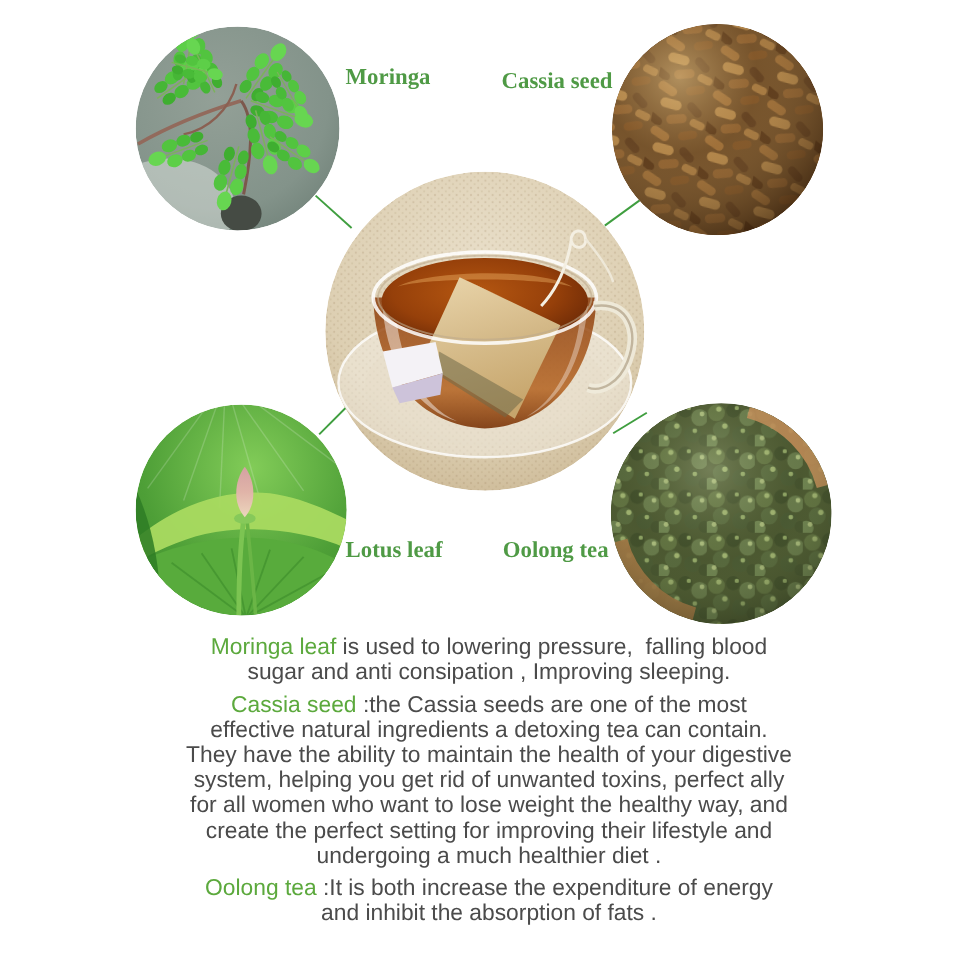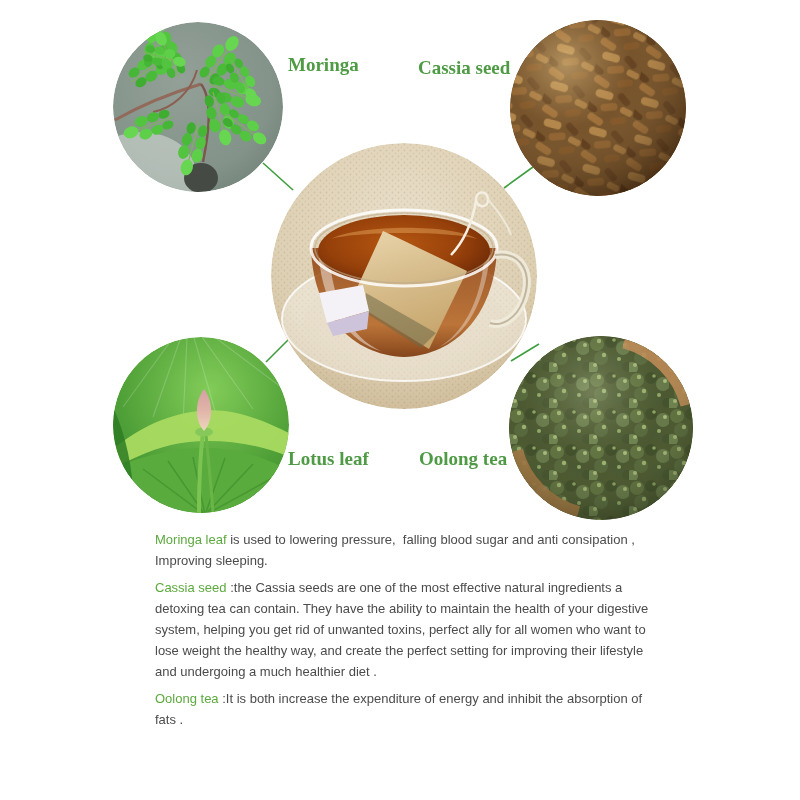--- a/index.html
+++ b/index.html
@@ -13,21 +13,21 @@
   .c-cup{left:271px;top:143px;width:266px;height:266px;}
   .c-lotus{left:113px;top:337px;width:176px;height:176px;}
   .c-oolong{left:509px;top:336px;width:184px;height:184px;}
   .callout-label{position:absolute;font-family:"Liberation Serif","DejaVu Serif",serif;
                  font-weight:bold;font-size:19px;color:#4f9a45;white-space:nowrap;}
   .lbl-moringa{left:288px;top:54px;}
   .lbl-cassia{left:418px;top:57px;}
   .lbl-lotus{left:288px;top:448px;}
   .lbl-oolong{left:419px;top:448px;}
   .descriptions{position:absolute;left:155px;top:529px;width:505px;}
-  .descriptions p{margin:0 0 6px 0;font-size:13px;line-height:21px;color:#4b4b4b;white-space:pre-wrap;}
+  .descriptions p{margin:0 0 6px 0;font-size:19px;line-height:21px;color:#4b4b4b;white-space:pre-wrap;text-align:center;}
   .dhead{color:#5ca93d;}
 </style>
 </head>
 <body>
 
 <div class="canvas">
 
   <svg class="connectors" viewBox="0 0 800 800">
     <line x1="263" y1="163" x2="293" y2="190" stroke="#3f9e3f" stroke-width="1.6"></line>
     <line x1="533" y1="167" x2="504" y2="188" stroke="#3f9e3f" stroke-width="1.6"></line>

